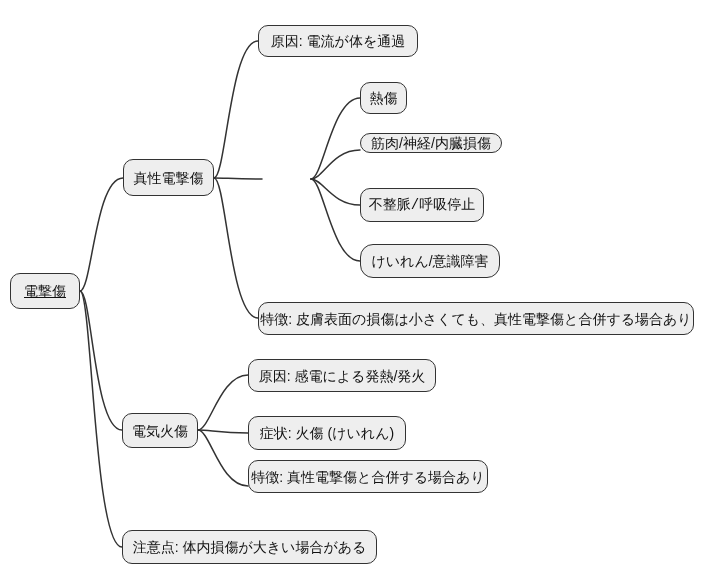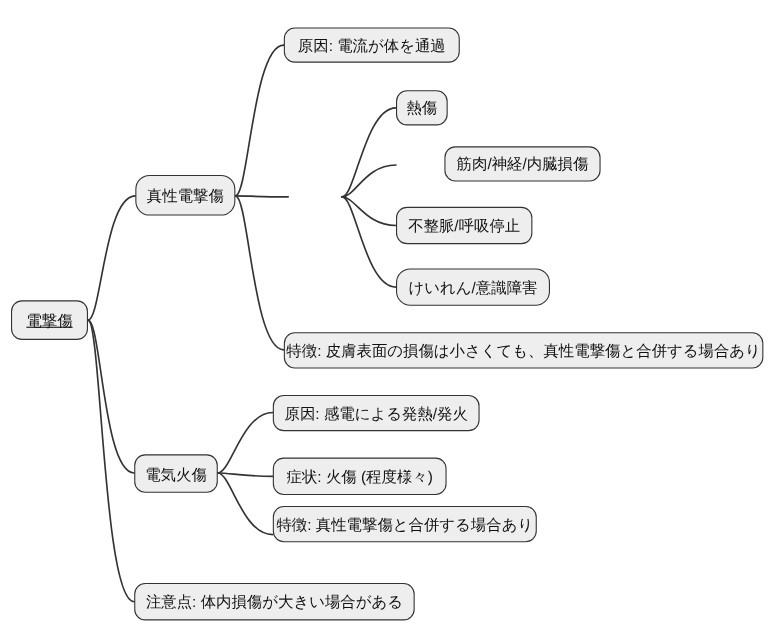--- a/index.html
+++ b/index.html
@@ -60,38 +60,38 @@
     <path d="M 311 179 C 323 179, 332 150, 360 150"></path>
     <path d="M 311 179 C 323 179, 332 205, 360 205"></path>
     <path d="M 311 179 C 323 179, 332 261, 360 261"></path>
     <path d="M 198 430 C 210 430, 220 375, 248 375"></path>
     <path d="M 198 430 C 210 430, 220 433, 248 433"></path>
     <path d="M 198 430 C 210 430, 220 486, 248 486"></path>
   </svg>
 
   <div class="node" style="left:10px;  top:273px; width:70px;  height:36px;text-decoration:underline;">電撃傷</div>
 
-  <div class="node" style="left:123px; top:159px; width:91px;  height:37px;border-radius:13px;">真性電撃傷</div>
+  <div class="node" style="left:123px; top:159px; width:91px;  height:37px;">真性電撃傷</div>
 
   <div class="node" style="left:258px; top:25px;  width:160px; height:32px;">原因: 電流が体を通過</div>
 
 
   <div class="node" style="left:360px; top:82px;  width:47px;  height:32px;">熱傷</div>
 
-  <div class="node" style="left:360px; top:133px; width:142px; height:32px;margin-left:44px;">筋肉/神経/内臓損傷</div>
+  <div class="node" style="left:360px; top:133px; width:142px; height:20px;">筋肉/神経/内臓損傷</div>
 
-  <div class="node" style="left:360px; top:188px; width:124px; height:34px;">不整脈/呼吸停止</div>
+  <div class="node" style="left:360px; top:188px; width:124px; height:34px;font-family:Liberation Mono, monospace;">不整脈/呼吸停止</div>
 
   <div class="node" style="left:360px; top:244px; width:140px; height:34px;border-radius:13px;">けいれん/意識障害</div>
 
   <div class="node" style="left:258px; top:302px; width:436px; height:33px;">特徴: 皮膚表面の損傷は小さくても、真性電撃傷と合併する場合あり</div>
 
   <div class="node" style="left:122px; top:413px; width:76px;  height:35px;border-radius:10px;">電気火傷</div>
 
   <div class="node" style="left:248px; top:359px; width:188px; height:33px;">原因: 感電による発熱/発火</div>
 
-  <div class="node" style="left:248px; top:416px; width:158px; height:34px;">症状: 火傷 (程度様々)</div>
+  <div class="node" style="left:248px; top:416px; width:158px; height:34px;">症状: 火傷 (けいれん)</div>
 
   <div class="node" style="left:248px; top:460px; width:240px; height:33px;">特徴: 真性電撃傷と合併する場合あり</div>
 
   <div class="node" style="left:122px; top:530px; width:255px; height:34px;">注意点: 体内損傷が大きい場合がある</div>
 
 </div>
 
 </body></html>

